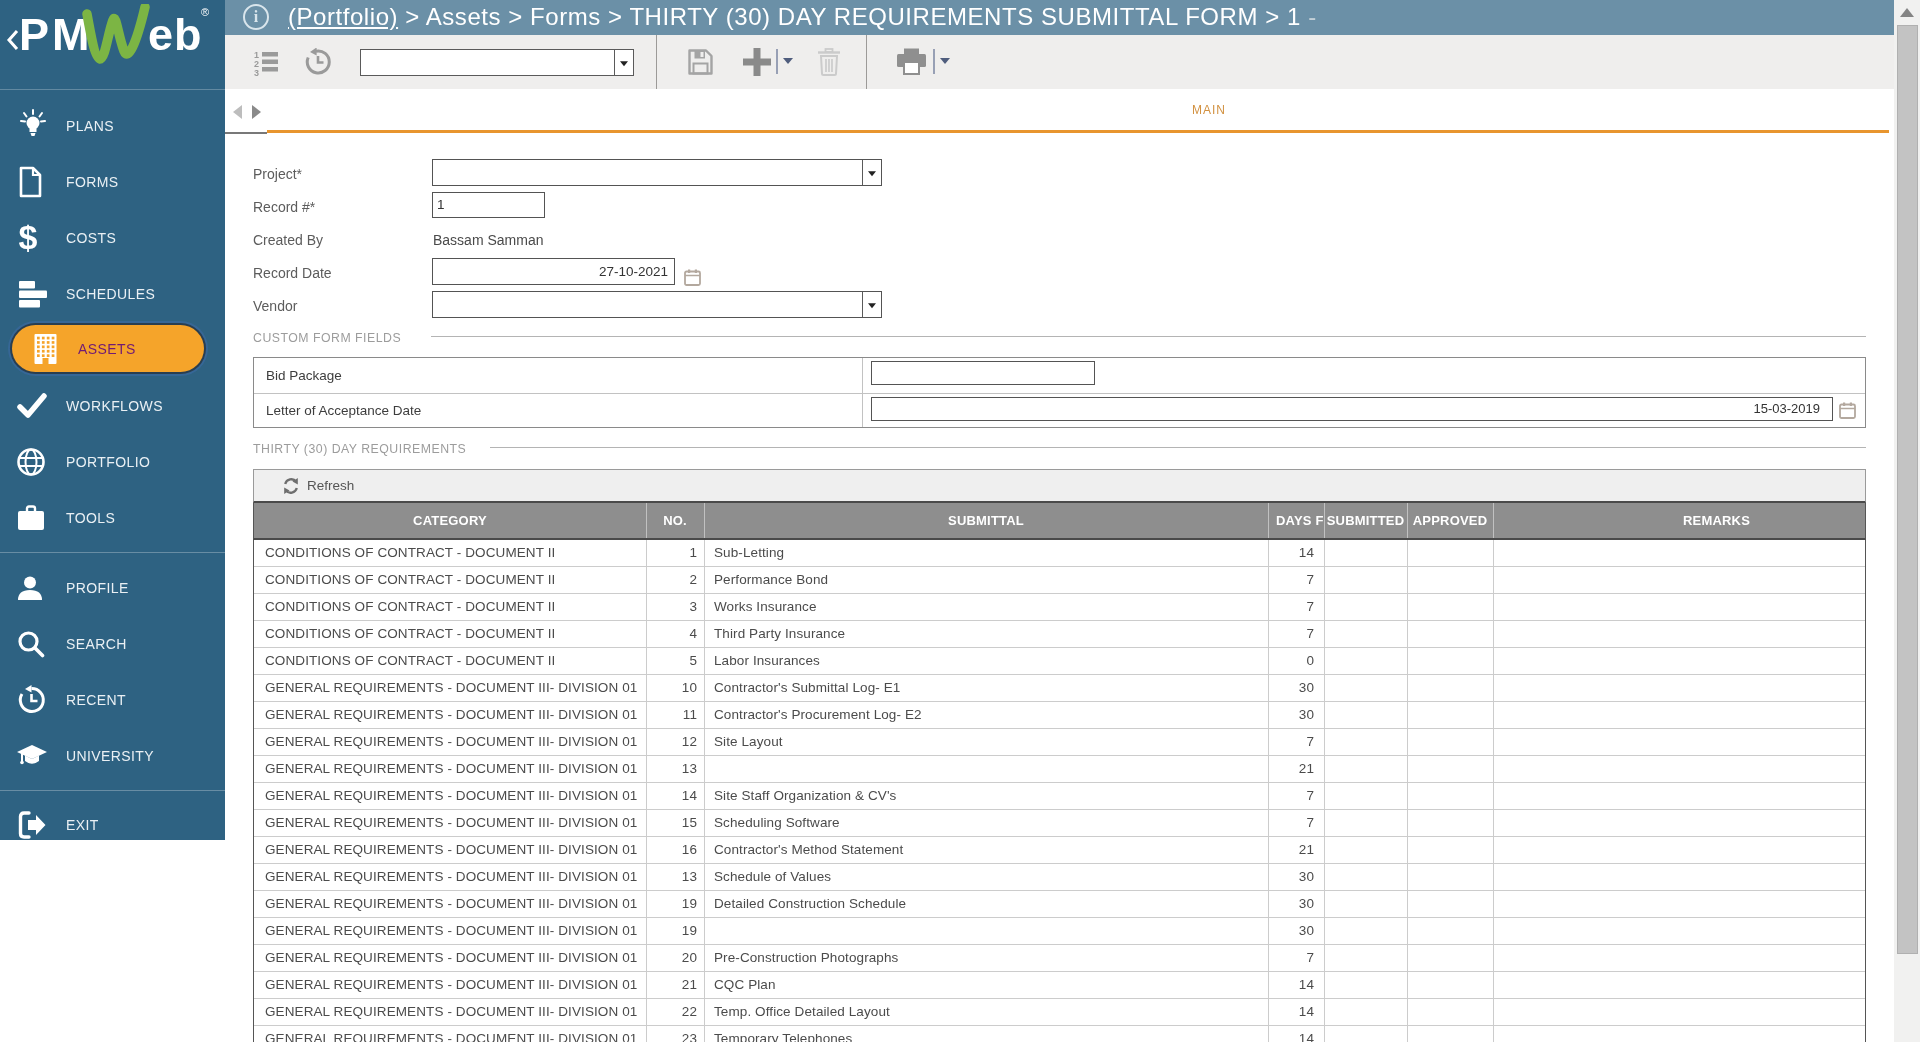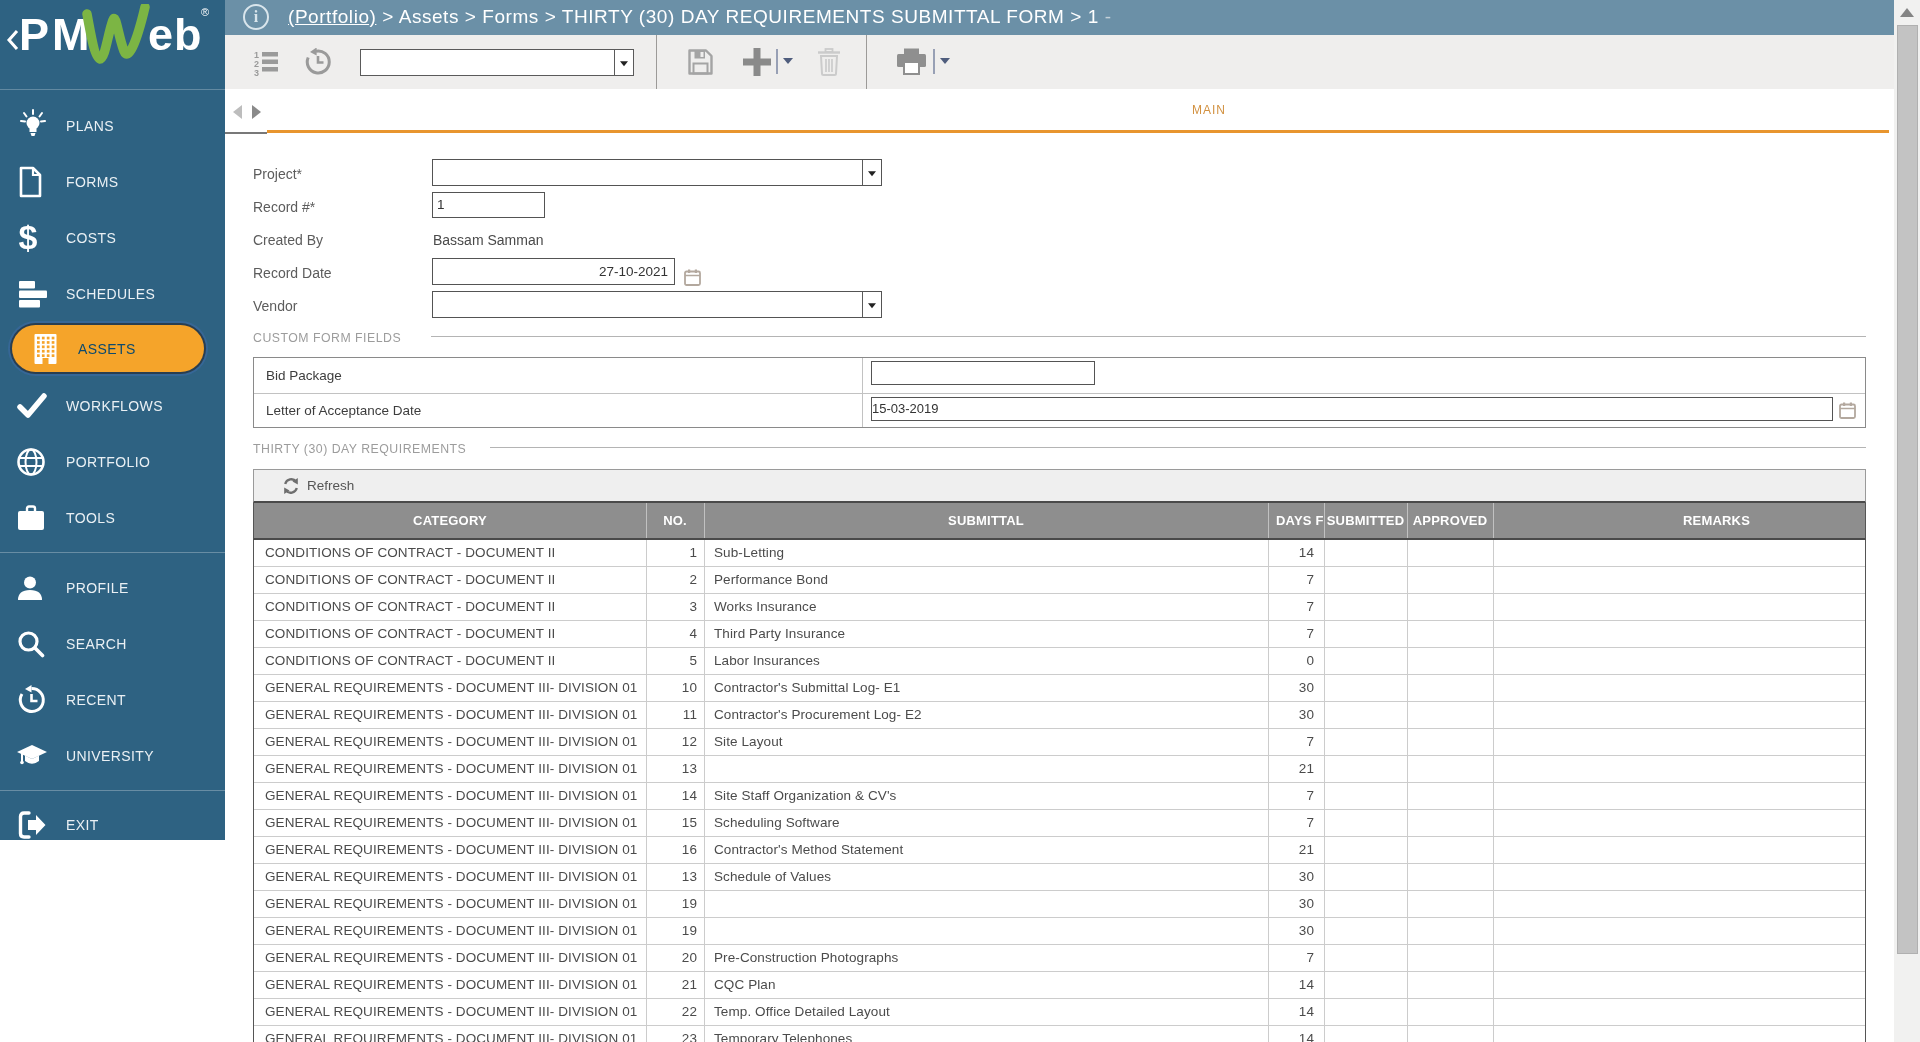--- a/index.html
+++ b/index.html
@@ -11,27 +11,27 @@
 #sidebar { left:0; top:0; width:225px; height:840px; background:#2e6282; z-index:5; }
 #logo { left:0; top:0; width:225px; height:90px; border-bottom:1px solid rgba(255,255,255,0.25); }
 #logo .pm { left:19px; top:9px; color:#fff; font-size:45px; font-weight:700; letter-spacing:3px; }
 #logo .eb { left:148px; top:9px; color:#fff; font-size:45px; font-weight:700; letter-spacing:1px; }
 #logo .reg { left:201px; top:6px; color:#fff; font-size:11px; }
 .menu-item { left:0; width:225px; height:47px; color:#eaf0f4; }
 .menu-item .lbl { position:absolute; left:66px; top:50%; transform:translateY(-50%); font-size:14px; letter-spacing:0.4px; }
 .menu-item svg { position:absolute; left:16px; top:50%; transform:translateY(-50%); }
 .sb-div { left:0; width:225px; height:1px; background:rgba(255,255,255,0.28); }
 #assets-pill { left:12px; top:325px; width:192px; height:47px; background:#f5a42a; border-radius:24px; box-shadow:0 0 0 2px rgba(40,58,72,0.9), 0 0 0 4px rgba(62,108,170,0.5); }
-#assets-pill .lbl { position:absolute; left:66px; top:50%; transform:translateY(-50%); font-size:14px; letter-spacing:0.4px; color:#0c4a6e; }
+#assets-pill .lbl { position:absolute; left:66px; top:50%; transform:translateY(-50%); font-size:14px; letter-spacing:0.4px; color:#701a75; }
 #assets-pill svg { position:absolute; left:22px; top:50%; transform:translateY(-50%); }
 
 
 #topbar { left:225px; top:0; width:1669px; height:35px; background:#6b90a7; }
 #info-ic { left:18px; top:4px; width:26px; height:26px; border:2.5px solid #d9e5ec; border-radius:50%; color:#d9e5ec; text-align:center; font-size:16px; line-height:21px; font-weight:700; font-family:"Liberation Serif",serif; }
-#crumb { left:63px; top:0; height:47px; line-height:34px; color:#fff; font-size:19px; letter-spacing:0.55px; white-space:nowrap; }
+#crumb { left:63px; top:0; height:47px; line-height:34px; color:#fff; font-size:24px; letter-spacing:0.55px; white-space:nowrap; }
 
 
 #toolbar { left:225px; top:35px; width:1669px; height:54px; background:#efeeed; }
 .tb-sep { position:absolute; top:0; width:1px; height:54px; background:#9c9a98; }
 #tb-select { left:135px; top:14px; width:274px; height:27px; background:#fff; border:1px solid #5a5a5a; }
 .dd-btn { position:absolute; right:0; top:0; width:19px; height:100%; border-left:1px solid #5a5a5a; background:#fff; }
 .dd-btn:after { content:""; position:absolute; left:50%; top:50%; transform:translate(-50%,-35%); border-left:4px solid transparent; border-right:4px solid transparent; border-top:5px solid #222; }
 
 
 #content { left:225px; top:89px; width:1669px; height:953px; background:#fff; }
@@ -306,21 +306,21 @@
 
   <div class="sec-label" style="left:28px;top:242px">CUSTOM FORM FIELDS</div>
   <div class="sec-line" style="left:206px;top:247px;width:1435px"></div>
 
   <div id="cff-box" class="abs">
     <div id="cff-vdiv"></div>
     <div id="cff-hdiv"></div>
     <div class="cff-lbl" style="top:10px">Bid Package</div>
     <div class="cff-lbl" style="top:45px">Letter of Acceptance Date</div>
     <div class="finput" style="left:617px;top:3px;width:224px;height:24px"></div>
-    <div class="finput" style="left:617px;top:39px;width:962px;height:24px;line-height:22px;padding-right:5px;font-size:13px">15-03-2019</div>
+    <div class="finput" style="left:617px;top:39px;width:962px;height:24px;line-height:22px;text-align:right;padding-right:12px;font-size:13px">15-03-2019</div>
   </div>
   <svg class="abs" id="cal2" style="left:1614px;top:313px" width="17" height="17" viewBox="0 0 17 17">
       <rect x="1" y="2.5" width="15" height="13.5" rx="1.5" fill="#fff" stroke="#b3a89e" stroke-width="1.8"></rect>
       <line x1="1" y1="6.5" x2="16" y2="6.5" stroke="#b3a89e" stroke-width="1.5"></line>
       <rect x="4" y="0.5" width="2.2" height="3.5" fill="#b3a89e"></rect>
       <rect x="10.8" y="0.5" width="2.2" height="3.5" fill="#b3a89e"></rect>
     </svg>
 
   <div class="sec-label" style="left:28px;top:353px">THIRTY (30) DAY REQUIREMENTS</div>
   <div class="sec-line" style="left:265px;top:358px;width:1376px"></div>
@@ -503,20 +503,21 @@
         <div class="gv" style="left:392px"></div>
         <div class="gv" style="left:450px"></div>
         <div class="gv" style="left:1014px"></div>
         <div class="gv" style="left:1070px"></div>
         <div class="gv" style="left:1153px"></div>
         <div class="gv" style="left:1239px"></div>
       </div>
       <div class="grow" style="top:351px">
         <div class="gc" style="left:11px;width:380px">GENERAL REQUIREMENTS - DOCUMENT III- DIVISION 01</div>
         <div class="gc" style="left:392px;width:51px;text-align:right">19</div>
+        <div class="gc" style="left:460px;width:554px">Detailed Construction Schedule</div>
         <div class="gc" style="left:1014px;width:46px;text-align:right">30</div>
         <div class="gv" style="left:392px"></div>
         <div class="gv" style="left:450px"></div>
         <div class="gv" style="left:1014px"></div>
         <div class="gv" style="left:1070px"></div>
         <div class="gv" style="left:1153px"></div>
         <div class="gv" style="left:1239px"></div>
       </div>
       <div class="grow" style="top:378px">
         <div class="gc" style="left:11px;width:380px">GENERAL REQUIREMENTS - DOCUMENT III- DIVISION 01</div>

